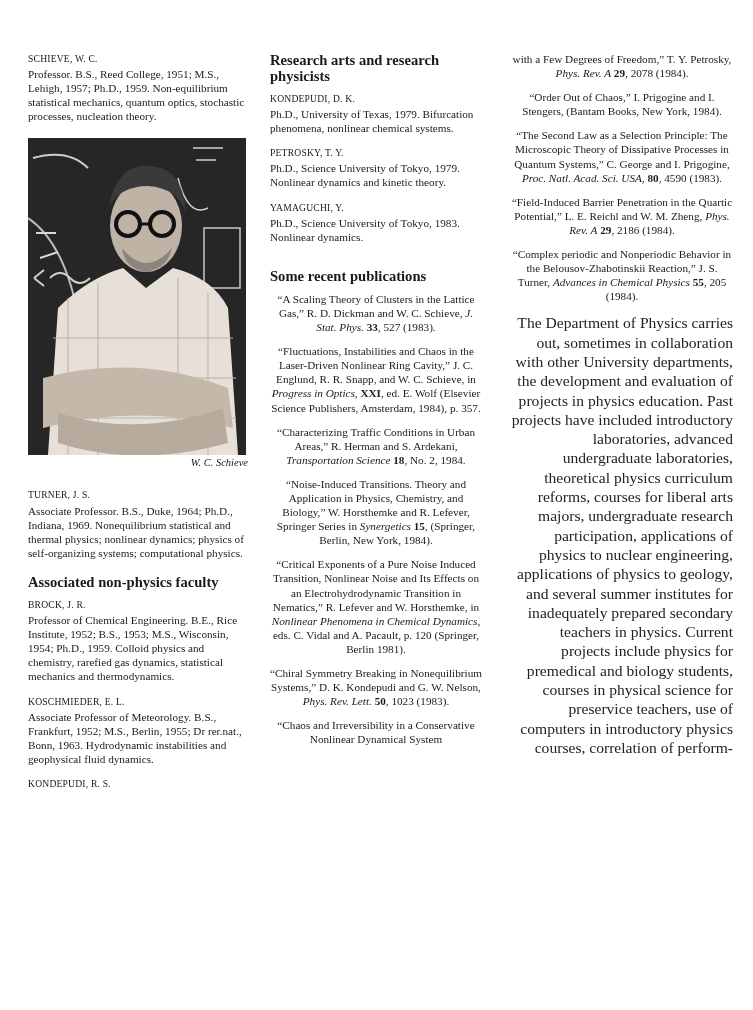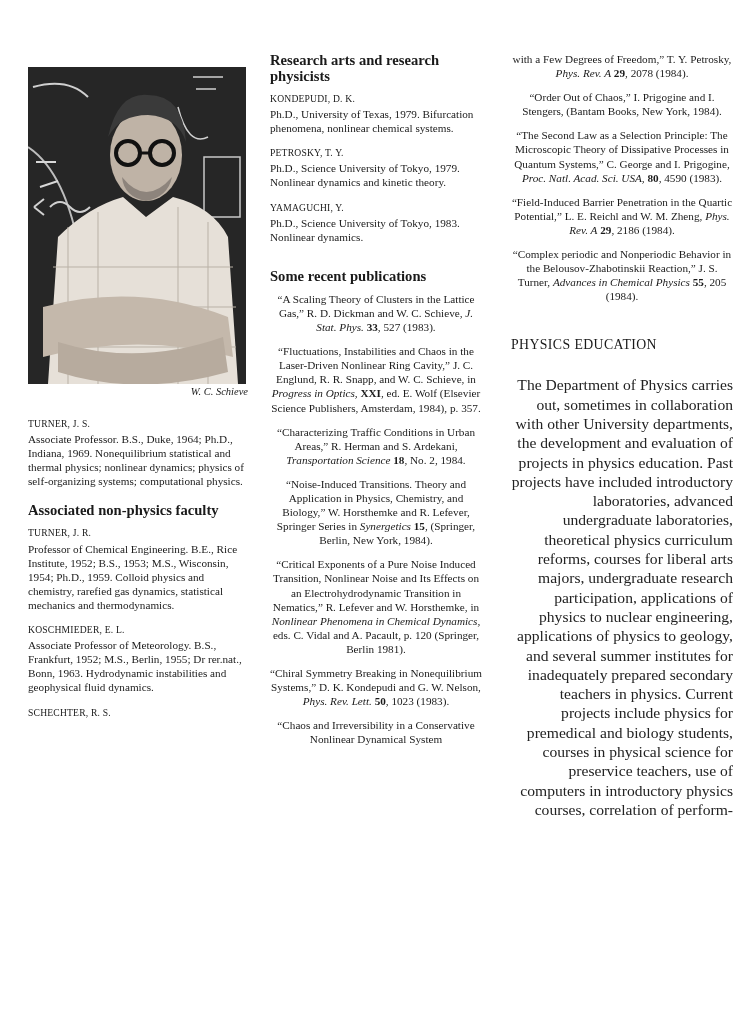--- a/index.html
+++ b/index.html
@@ -24,20 +24,24 @@
 
   .page-num { position:absolute; left:30px; top:1016px; font-size:10.5px; }
 
   .section-head { font-size:13.8px; letter-spacing:0.4px; margin:12px 0 22px 0; }
   .body-text { font-size:15.6px; line-height:19.3px; color:#222; margin:0;text-align:right; }
 </style>
 </head>
 <body>
 
 <div id="col1" class="col">
+  <div class="entry">
+    <span class="name">SCHIEVE, W. C.</span>
+    <span class="desc">Professor. B.S., Reed College, 1951; M.S., Lehigh, 1957; Ph.D., 1959. Non-equilibrium statistical mechanics, quantum optics, stochastic processes, nucleation theory.</span>
+  </div>
 
   <div class="photo">
     <svg width="218" height="317" viewBox="0 0 218 317">
       <rect x="0" y="0" width="218" height="317" fill="#262626"></rect>
 
       <path d="M5 20 Q40 10 60 30" stroke="#cfcfcf" stroke-width="2" fill="none"></path>
       <path d="M0 80 Q60 120 60 300" stroke="#bdbdbd" stroke-width="2" fill="none"></path>
       <path d="M8 95 h20 M12 120 l18 -6" stroke="#d8d8d8" stroke-width="2" fill="none"></path>
       <path d="M6 140 l10 -8 M6 140 l10 8 M22 140 q10 -10 20 0 q10 10 20 0" stroke="#d0d0d0" stroke-width="2" fill="none"></path>
       <path d="M165 10 h30 M168 22 h20 M150 40 q10 40 30 30" stroke="#d0d0d0" stroke-width="1.5" fill="none"></path>
@@ -70,29 +74,29 @@
   <div class="caption">W. C. Schieve</div>
 
   <div class="entry">
     <span class="name">TURNER, J. S.</span>
     <span class="desc">Associate Professor. B.S., Duke, 1964; Ph.D., Indiana, 1969. Nonequilibrium statistical and thermal physics; nonlinear dynamics; physics of self-organizing systems; computational physics.</span>
   </div>
 
   <div class="h-bold" style="margin-top:14px;">Associated non-physics faculty</div>
 
   <div class="entry">
-    <span class="name">TURNER, J. R.</span>
+    <span class="name">BROCK, J. R.</span>
     <span class="desc">Professor of Chemical Engineering. B.E., Rice Institute, 1952; B.S., 1953; M.S., Wisconsin, 1954; Ph.D., 1959. Colloid physics and chemistry, rarefied gas dynamics, statistical mechanics and thermodynamics.</span>
   </div>
   <div class="entry">
     <span class="name">KOSCHMIEDER, E. L.</span>
     <span class="desc">Associate Professor of Meteorology. B.S., Frankfurt, 1952; M.S., Berlin, 1955; Dr rer.nat., Bonn, 1963. Hydrodynamic instabilities and geophysical fluid dynamics.</span>
   </div>
   <div class="entry">
-    <span class="name">SCHECHTER, R. S.</span>
+    <span class="name">KONDEPUDI, R. S.</span>
   </div>
 </div>
 
 <div class="page-num">22</div>
 
 <div id="col2" class="col">
   <div class="h-bold">Research arts and research physicists</div>
 
   <div class="entry">
     <span class="name">KONDEPUDI, D. K.</span>
@@ -122,15 +126,14 @@
 
 <div id="col3" class="col">
   <div id="col3-pubs">
       <div class="pub"><span>with a Few Degrees of Freedom,”</span><span> T. Y. Petrosky, </span><i>Phys. Rev. A</i><b> 29</b><span>, 2078 (1984).</span></div>
       <div class="pub"><span>“Order Out of Chaos,”</span><span> I. Prigogine and I. Stengers, (Bantam Books, New York, 1984).</span><i></i><b></b><span></span></div>
       <div class="pub"><span>“The Second Law as a Selection Principle: The Microscopic Theory of Dissipative Processes in Quantum Systems,”</span><span> C. George and I. Prigogine, </span><i>Proc. Natl. Acad. Sci. USA,</i><b> 80</b><span>, 4590 (1983).</span></div>
       <div class="pub"><span>“Field-Induced Barrier Penetration in the Quartic Potential,”</span><span> L. E. Reichl and W. M. Zheng, </span><i>Phys. Rev. A</i><b> 29</b><span>, 2186 (1984).</span></div>
       <div class="pub"><span>“Complex periodic and Nonperiodic Behavior in the Belousov-Zhabotinskii Reaction,”</span><span> J. S. Turner, </span><i>Advances in Chemical Physics</i><b> 55</b><span>, 205 (1984).</span></div>
     </div>
 
-  <div class="section-head" style="margin-top:34px;">PHYSICS EDUCATION</div>
   <p class="body-text">The Department of Physics carries out, sometimes in collaboration with other University departments, the development and evaluation of projects in physics education. Past projects have included introductory laboratories, advanced undergraduate laboratories, theoretical physics curriculum reforms, courses for liberal arts majors, undergraduate research participation, applications of physics to nuclear engineering, applications of physics to geology, and several summer institutes for inadequately prepared secondary teachers in physics. Current projects include physics for premedical and biology students, courses in physical science for preservice teachers, use of computers in introductory physics courses, correlation of perform-</p>
 </div>
 
 </body></html>

